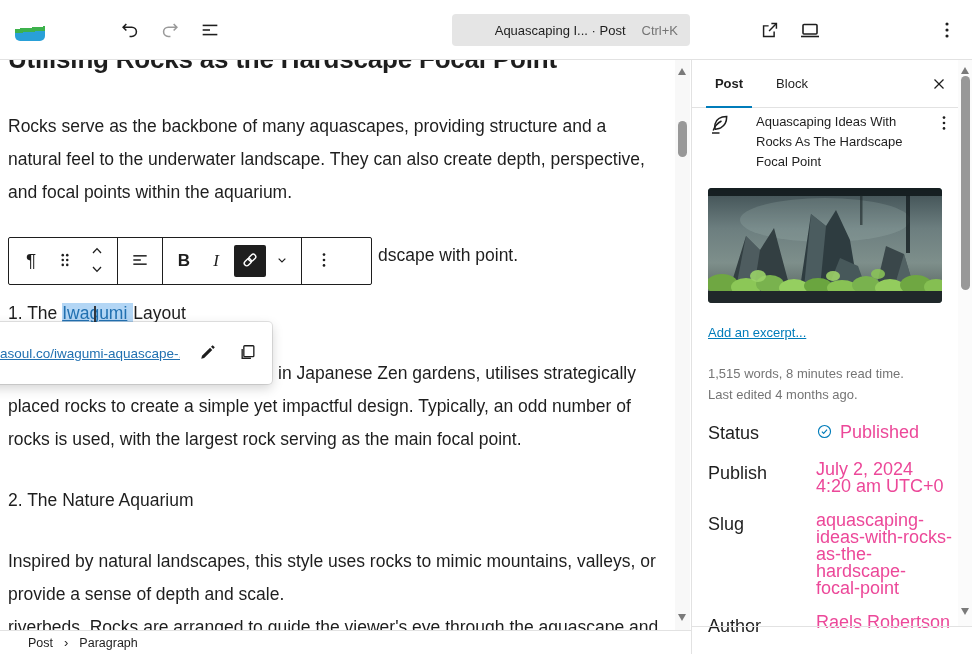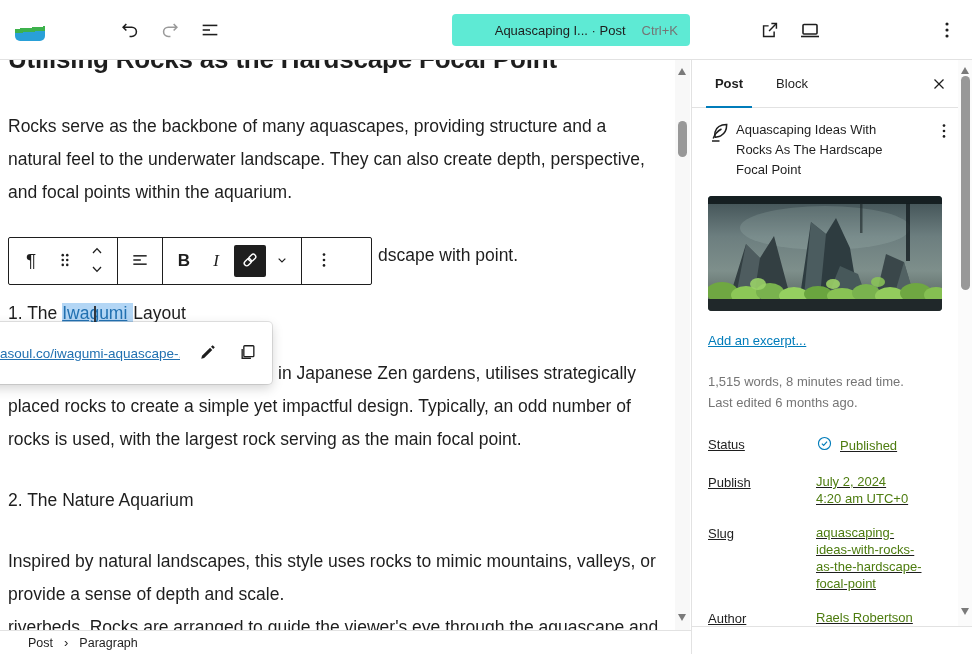--- a/index.html
+++ b/index.html
@@ -21,21 +21,21 @@
              background:linear-gradient(175deg,#ffffff 0 38%,#3db24c 38% 56%,#29a0d8 56% 100%); }
   .plus-btn { position:absolute; left:76px; top:14px; width:32px; height:32px; border-radius:3px;
               background:#007cba; color:#fff; font-size:22px; line-height:30px; text-align:center; }
   .hic { position:absolute; top:18px; width:26px; height:26px; display:flex; align-items:center; justify-content:center; color:#1e1e1e; }
   .hic.disabled { color:#9a9a9a; }
   .el-btn { position:absolute; left:255px; top:13px; height:34px; padding:0 16px; border-radius:3px;
             background:#2e72b0; color:#fff; font-size:14px; font-weight:bold;
             display:flex; align-items:center; gap:9px; }
   .el-ic { width:17px; height:17px; border:1.5px solid #fff; border-radius:50%;
            font-size:10px; font-weight:bold; display:flex; align-items:center; justify-content:center; }
-  .cmdbar { position:absolute; left:452px; top:14px; width:238px; height:32px; background:#5eead4;
+  .cmdbar { position:absolute; left:452px; top:14px; width:238px; height:32px; background:#e5e5e5;
             border-radius:4px; display:flex; align-items:center; justify-content:flex-end;
             gap:16px; padding:0 12px; font-size:13px; cursor:pointer; }
   .cmd-title { color:#1e1e1e; }
   .cmd-k { color:#757575; }
   .toggle-btn { position:absolute; left:831px; top:13px; width:34px; height:34px; border-radius:2px;
                 background:#1e1e1e; display:flex; align-items:center; justify-content:center; }
   .save-btn { position:absolute; left:874px; top:14px; width:48px; height:32px; border-radius:2px;
               background:#007cba; color:#fff; font-size:13px; }
 
   
@@ -94,33 +94,33 @@
              border-left:1px solid #e2e2e2; z-index:20; }
   .sb-tabs { position:relative; height:48px; border-bottom:1px solid #e2e2e2; display:flex; align-items:stretch; padding-left:14px; }
   .sb-tab { width:46px; display:flex; align-items:center; justify-content:center; font-size:13px;
             background:none; border:none; cursor:pointer; color:#1e1e1e; position:relative; font-family:inherit; }
   .sb-tab.active { font-weight:bold; }
   .sb-tab.active::after { content:""; position:absolute; left:0; right:0; bottom:-1px; height:2px; background:#007cba; }
   .sb-tab + .sb-tab { margin-left:14px; width:52px; }
   .sb-close { position:absolute; right:22px; top:14px; width:22px; height:22px; background:none; border:none;
               cursor:pointer; color:#1e1e1e; display:flex; align-items:center; justify-content:center; }
   .sb-body { padding:0 16px; }
-  .post-card { display:flex; margin-top:12px; gap:4px; }
+  .post-card { display:flex; margin-top:4px; gap:24px; }
   .post-card .ttl { width:150px; font-size:13px; line-height:20px; color:#1e1e1e; }
   .kebab-sm { margin-left:auto; width:24px; height:24px; background:none; border:none; cursor:pointer;
               color:#1e1e1e; display:flex; align-items:center; justify-content:center; padding:0; }
   .feat-img { margin-top:16px; width:234px; height:115px; border-radius:4px; overflow:hidden; display:block;
               padding:0; border:none; cursor:pointer; background:#4e5e60; }
   .excerpt-link { display:inline-block; margin-top:22px; font-size:13px; color:#007cba;
                   text-decoration:underline; cursor:pointer; }
   .stats { margin-top:22px; font-size:13px; line-height:21px; color:#757575; }
-  .rows { margin-top:22px; font-size:13px;text-decoration:underline; }
+  .rows { margin-top:16px; font-size:18px; }
   .row { display:flex; margin-bottom:17px; }
   .row-label { width:108px; color:#1e1e1e; flex:none; padding-top:2px; }
-  .row-value { color:#4d7c0f; line-height:17px; cursor:pointer; }
+  .row-value { color:#ec4899; line-height:17px; cursor:pointer; }
   .pre { white-space:pre-line; }
   .status-val { display:flex; align-items:center; gap:7px; }
   .sb-divider { position:absolute; left:0; right:0; top:566px; height:1px; background:#e2e2e2; }
   .sb-scroll { position:absolute; right:0; top:0; width:14px; height:566px; background:#fbfbfb; }
 </style>
 </head>
 <body>
 
 <div class="app">
 
@@ -396,21 +396,21 @@
             <ellipse cx="170" cy="86" rx="7" ry="5" fill="#8cc757" opacity="0.85"></ellipse>
           </g>
           <rect y="103" width="234" height="12" fill="#20282a"></rect>
         </svg>
       </button>
 
       <a class="excerpt-link">Add an excerpt...</a>
 
       <div class="stats">
         <div>1,515 words, 8 minutes read time.</div>
-        <div>Last edited 6 months ago.</div>
+        <div>Last edited 4 months ago.</div>
       </div>
 
       <div class="rows">
         <div class="row">
           <span class="row-label">Status</span>
           <span class="row-value status-val">
             <span><svg width="17" height="17" viewBox="0 0 24 24">
                   <g fill="none" stroke="#007cba" stroke-width="1.6">
                     <circle cx="12" cy="12" r="8.5"></circle>
                     <path d="M8.3 12.3 10.8 14.8 15.6 9.5"></path>

